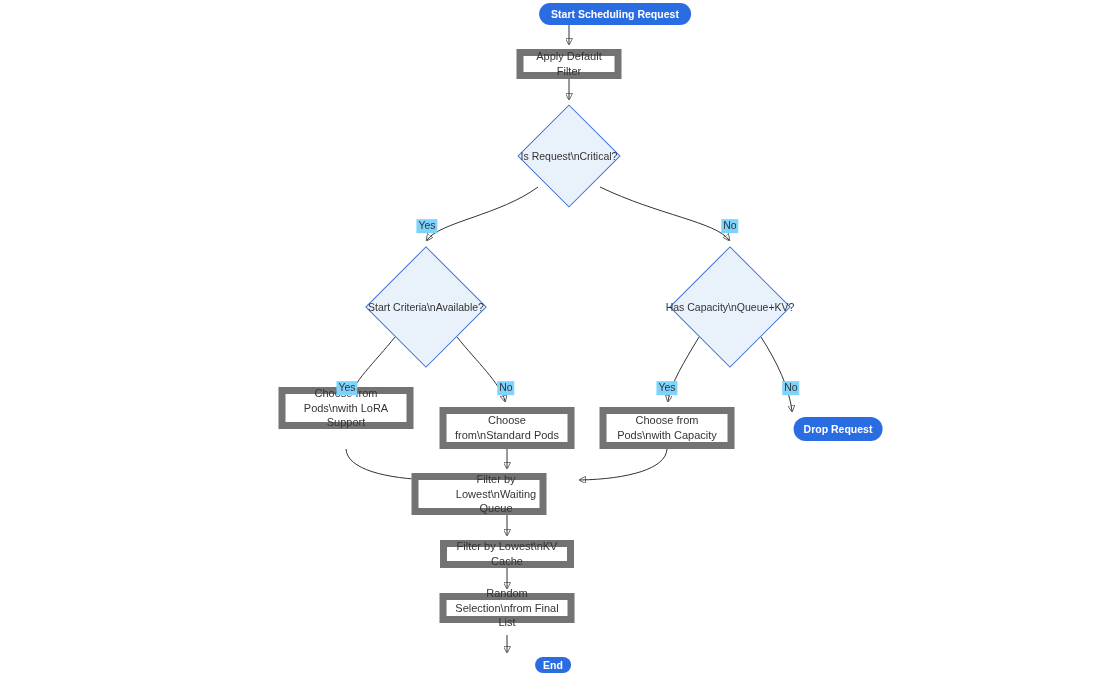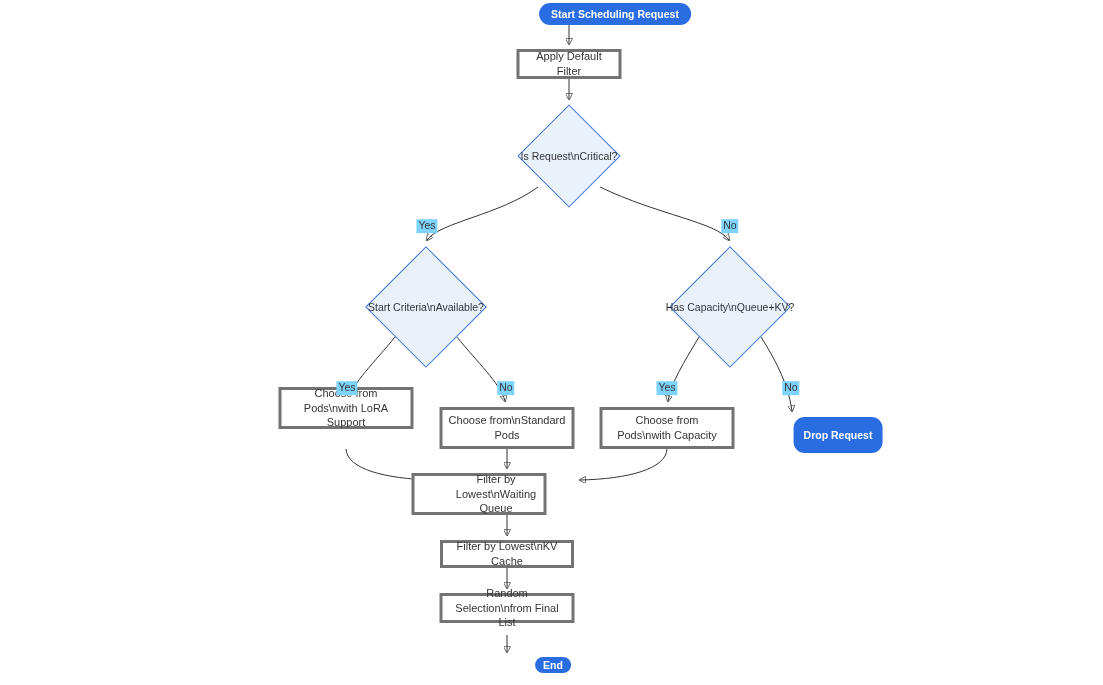--- a/index.html
+++ b/index.html
@@ -15,21 +15,21 @@
   .edges path{fill:none;stroke:#333333;stroke-width:1;}
   .node{
     position:absolute;
     display:flex;align-items:center;justify-content:center;
     text-align:center;
     font-size:11px;line-height:1.35;
     box-sizing:border-box;
   }
   .rect{
     background:#ffffff;
-    border:3px solid #737373;
+    border:7px solid #737373;
     transform:translateX(-50%);
     padding:2px 6px;
   }
   .pill{
     background:#2a6de3;
     color:#ffffff;
     font-weight:bold;
     font-size:10.5px;
     border-radius:12px;
     transform:translateX(-50%);
@@ -116,21 +116,21 @@
   </div>
 
   <div class="node rect" style="left:507px;top:407px;width:135px;height:42px;">
     <span>Choose from\nStandard Pods</span>
   </div>
 
   <div class="node rect" style="left:667px;top:407px;width:135px;height:42px;">
     <span>Choose from Pods\nwith Capacity</span>
   </div>
 
-  <div class="node pill" style="left:792px;top:417px;height:18px;padding:18px 10px;border-radius:11px;">
+  <div class="node pill" style="left:792px;top:417px;height:18px;padding:12px 10px;">
     <span>Drop Request</span>
   </div>
 
   <div class="node rect" style="left:479px;top:473px;width:135px;height:42px;padding-left:40px;">
     <span>Filter by Lowest\nWaiting Queue</span>
   </div>
 
   <div class="node rect" style="left:507px;top:540px;width:134px;height:28px;">
     <span>Filter by Lowest\nKV Cache</span>
   </div>

